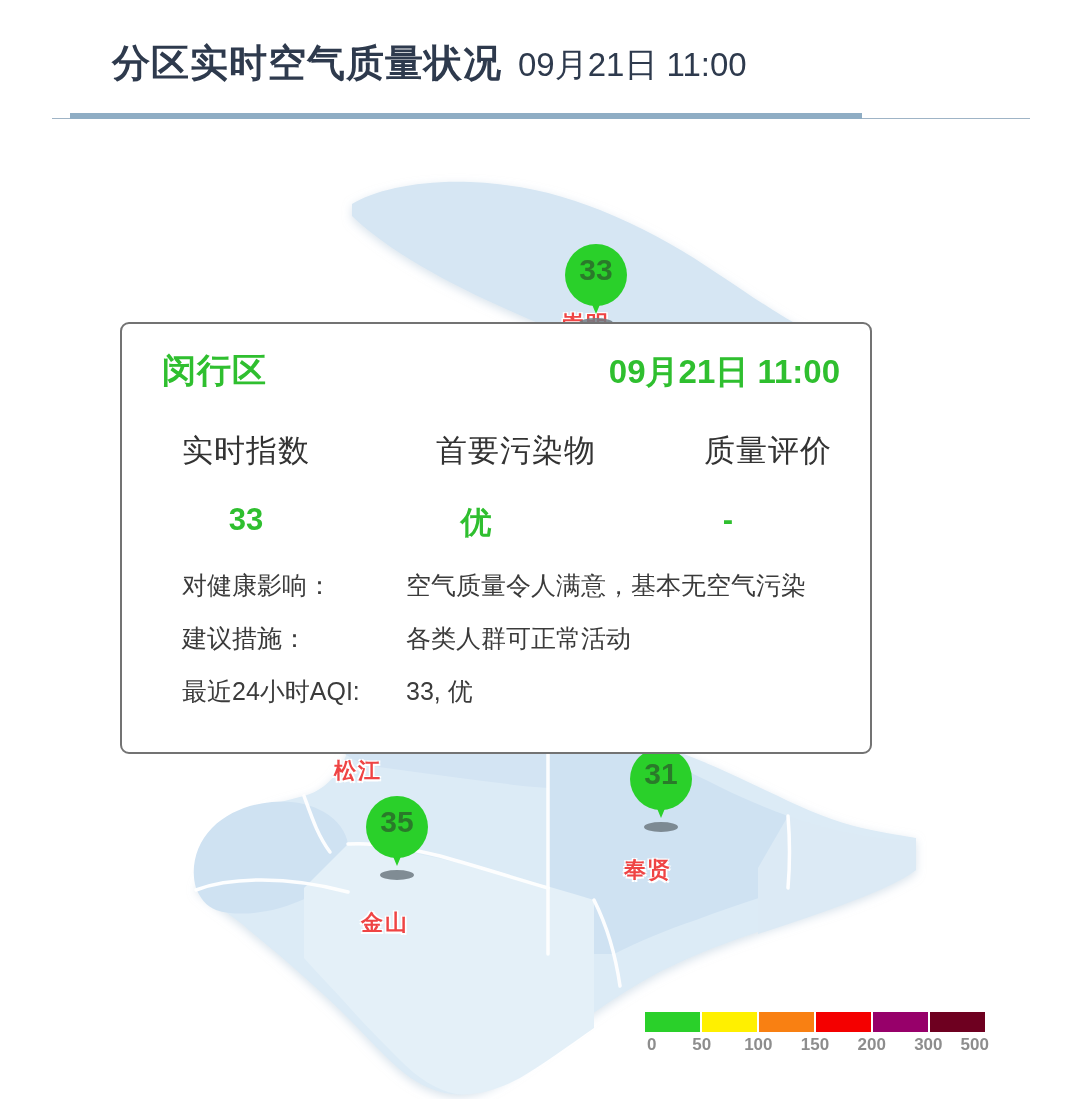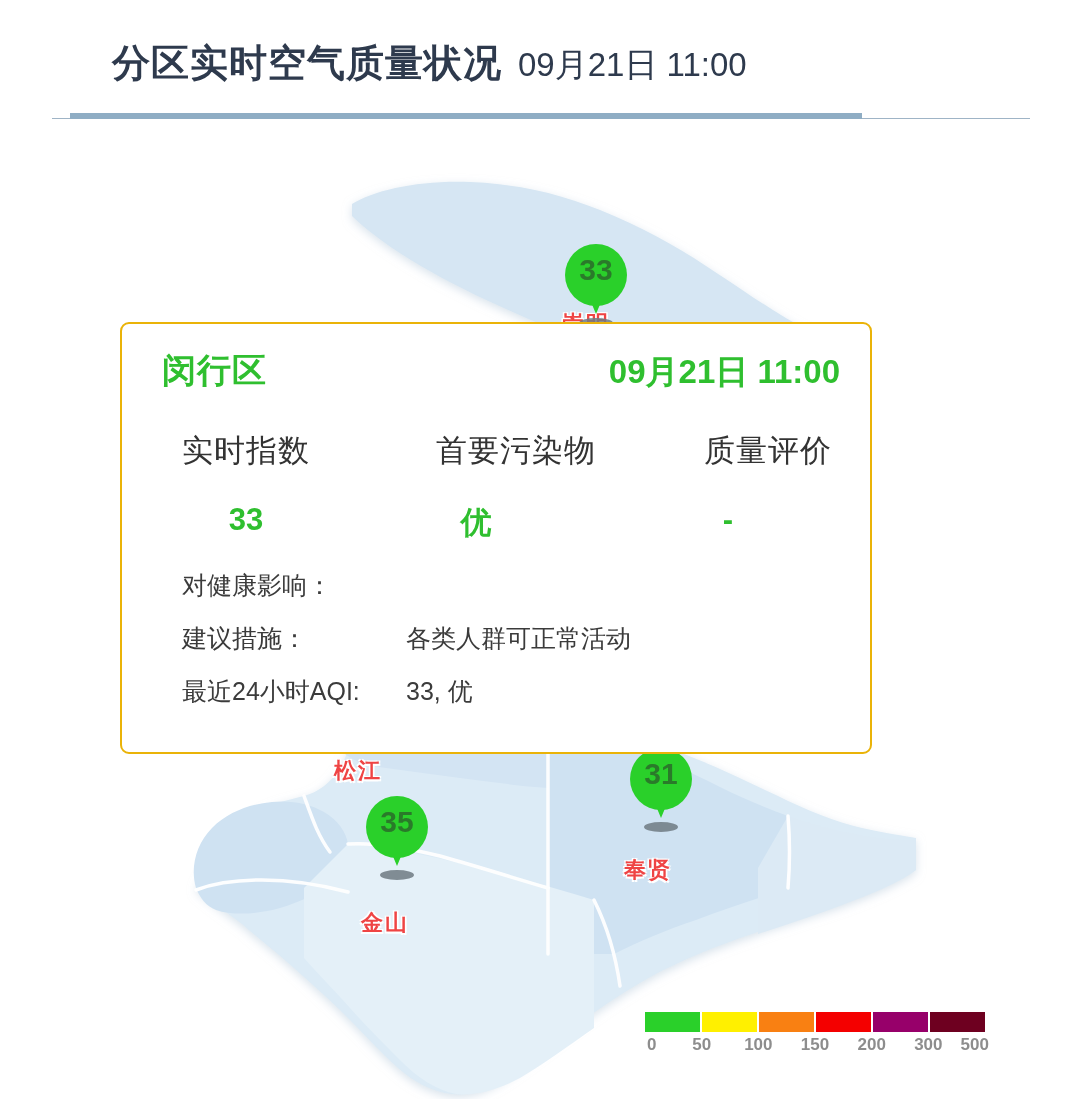--- a/index.html
+++ b/index.html
@@ -179,21 +179,21 @@
   }
 
   
   #popup-card {
     position: absolute;
     left: 120px;
     top: 322px;
     width: 752px;
     height: 432px;
     background: #ffffff;
-    border: 2px solid #eab308;
+    border: 2px solid #737373;
     border-radius: 9px;
     box-sizing: border-box;
     z-index: 40;
     padding: 0;
   }
   #card-titlebar {
     position: relative;
     height: 76px;
   }
   #card-district {
@@ -407,20 +407,21 @@
   <div id="card-metric-vals">
     <div class="col col-aqi">33</div>
     <div class="col col-level">优</div>
     <div class="col col-poll">-</div>
   </div>
 
   <div id="card-details">
 
     <div class="detail-row" id="detail-health">
       <span class="detail-label lbl-w1">对健康影响：</span>
+      <span class="detail-value">空气质量令人满意，基本无空气污染</span>
     </div>
 
     <div class="detail-row">
       <span class="detail-label lbl-w2">建议措施：</span>
       <span class="detail-value">各类人群可正常活动</span>
     </div>
 
     <div class="detail-row">
       <span class="detail-label lbl-w3">最近24小时AQI:</span>
       <span class="detail-value">33, 优</span>

